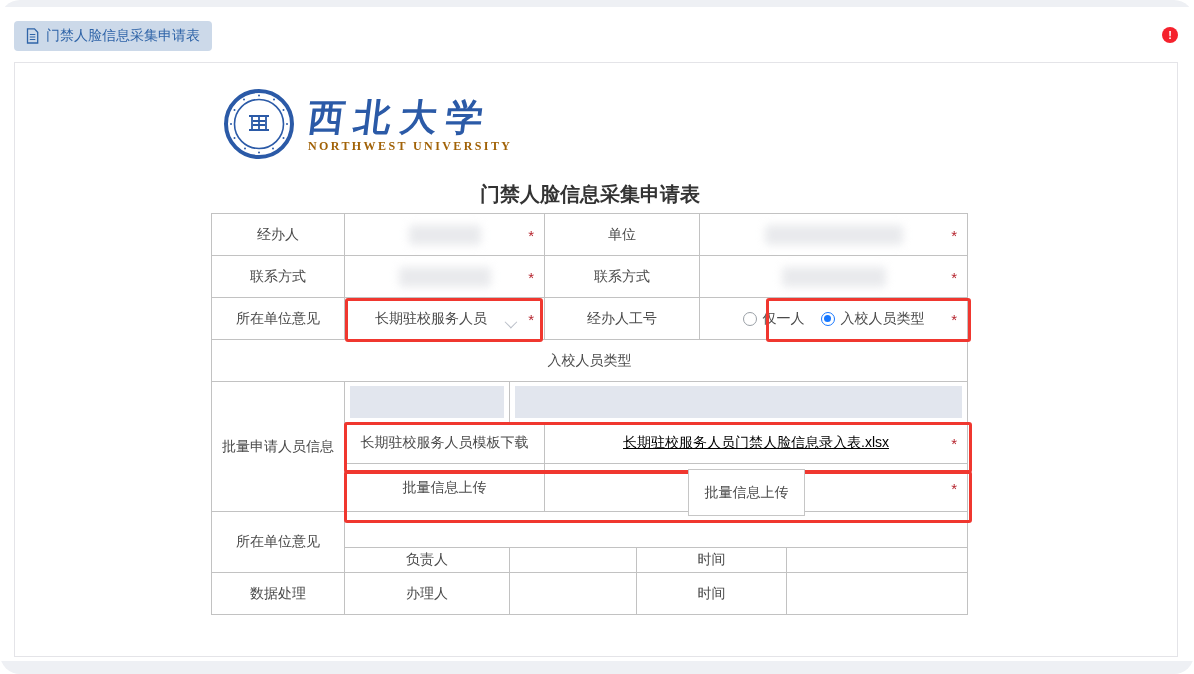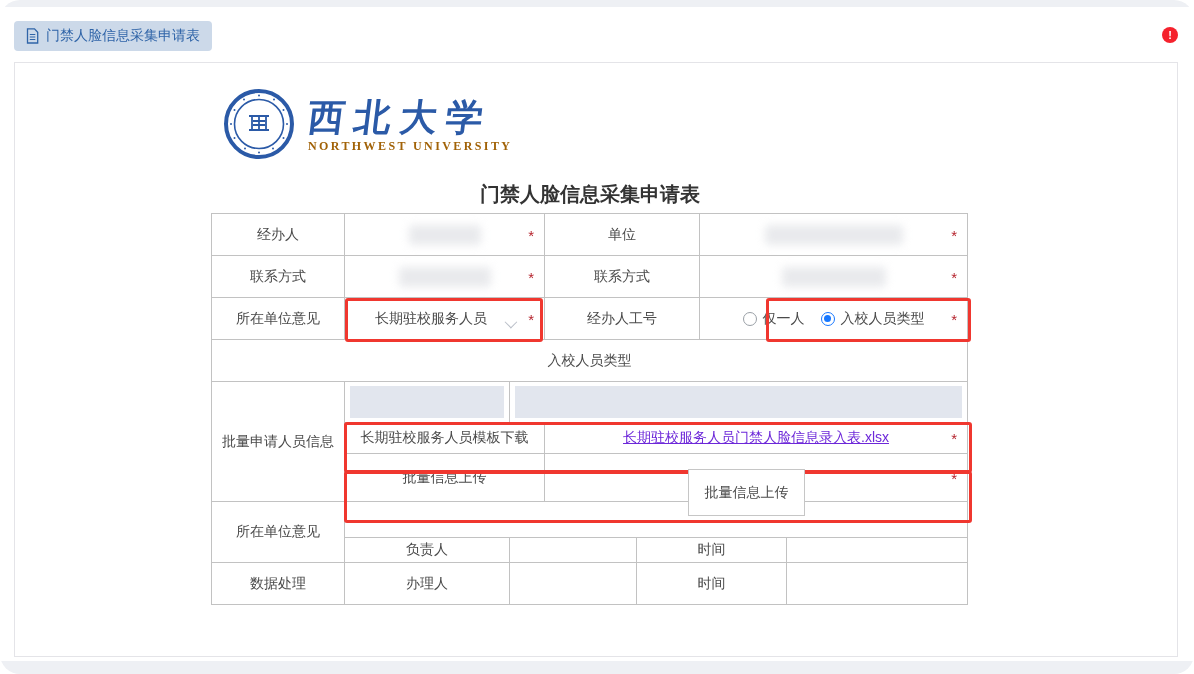--- a/index.html
+++ b/index.html
@@ -47,21 +47,21 @@
   .chev{width:8px;height:8px;border-right:1.6px solid #b9bec7;border-bottom:1.6px solid #b9bec7;
         transform:rotate(45deg) translateY(-2px);margin-top:-4px;}
   .radios{display:flex;align-items:center;justify-content:center;gap:16px;}
   .radio{width:14px;height:14px;border-radius:50%;border:1.5px solid #9aa0a6;background:#fff;
          box-sizing:border-box;display:inline-block;cursor:pointer;}
   .radio.sel{border-color:#1677ff;position:relative;}
   .radio.sel::after{content:'';position:absolute;left:2.2px;top:2.2px;right:2.2px;bottom:2.2px;
          background:#1677ff;border-radius:50%;}
   .radio-item{display:flex;align-items:center;gap:6px;}
   .grayblock{height:32px;margin:4px 3px;background:#e2e6ee;}
-  a.tpl-link{color:#6d28d9;text-decoration:underline;cursor:pointer;margin-top:17px;}
+  a.tpl-link{color:#000000;text-decoration:underline;cursor:pointer;margin-top:17px;}
 
   
   .hl{position:absolute;border:3px solid #f0372f;border-radius:3px;pointer-events:none;z-index:4;}
   .hl1{left:134px;top:85px;width:192px;height:38px;}
   .hl2{left:555px;top:85px;width:199px;height:38px;}
   .hl3{left:133px;top:209px;width:622px;height:45px;}
   .hl4{left:133px;top:258px;width:622px;height:46px;}
 
   .upload-btn{position:absolute;left:477px;top:256px;width:117px;height:47px;background:#fff;
       border:1px solid #c6c6c6;display:flex;align-items:center;justify-content:center;
@@ -188,21 +188,21 @@
         <tr style="height:41px">
           <td rowspan="3">批量申请人员信息</td>
           <td>
             <div class="grayblock"></div>
           </td>
           <td colspan="5">
             <div class="grayblock"></div>
           </td>
         </tr>
 
-        <tr style="height:31px">
+        <tr style="height:41px">
           <td colspan="2">长期驻校服务人员模板下载</td>
           <td colspan="4">
             <a class="tpl-link">长期驻校服务人员门禁人脸信息录入表.xlsx</a>
             <span class="req">*</span>
           </td>
         </tr>
 
         <tr style="height:48px">
           <td colspan="2">批量信息上传</td>
           <td colspan="4">

